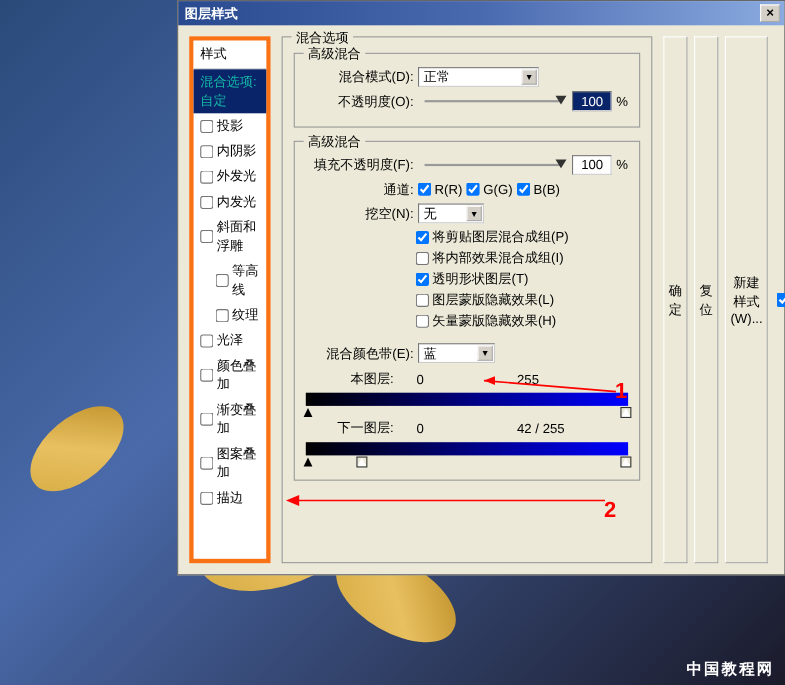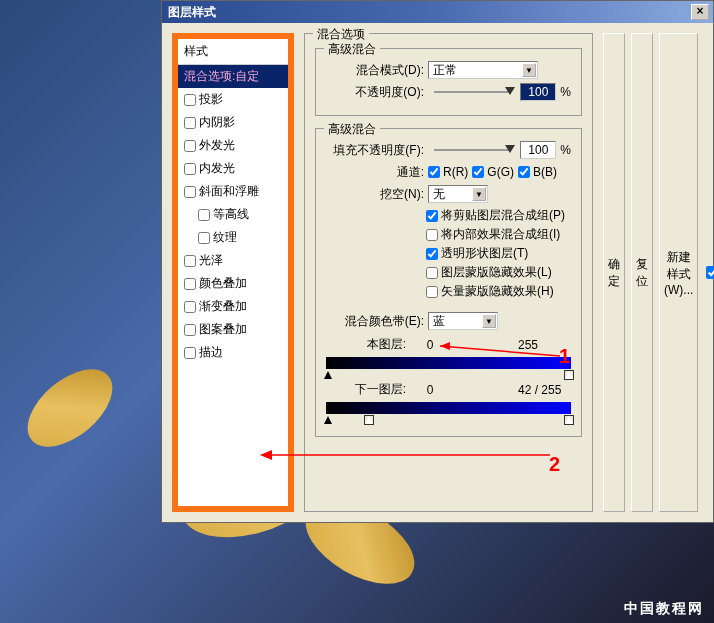--- a/index.html
+++ b/index.html
@@ -11,24 +11,24 @@
     .leaf3 { width: 100px; height: 70px; bottom: 180px; left: 20px; transform: rotate(-40deg); clip-path: ellipse(50% 40% at 50% 50%); }
     .watermark { position: absolute; bottom: 5px; right: 10px; color: #fff; text-align: right; }
     .watermark .line1 { font-size: 14px; font-weight: bold; letter-spacing: 2px; }
     .watermark .line2 { font-size: 24px; font-weight: bold; font-style: italic; }
     .watermark .red { color: #cc2222; }
     .dialog { position: absolute; top: 0; left: 161px; width: 553px; height: 523px; background: #ece9d8; border: 1px solid #666; }
     .titlebar { height: 22px; background: linear-gradient(90deg, #2a4a90 0%, #4a6ab0 50%, #8aaae0 100%); color: #fff; display: flex; align-items: center; padding: 0 4px; font-weight: bold; }
     .titlebar .title { flex: 1; padding-left: 2px; }
     .close-btn { width: 18px; height: 16px; background: #d4d0c8; border: 1px outset #fff; color: #000; text-align: center; line-height: 12px; cursor: pointer; font-weight: bold; }
     .dialog-body { display: flex; padding: 10px; gap: 10px; height: calc(100% - 22px); }
-    .styles-panel { width: 122px; border: 6px solid #f97316; background: #fff; }
+    .styles-panel { width: 74px; border: 4px solid #f97316; background: #fff; }
     .styles-header { padding: 4px 6px; background: #fff; border-bottom: 1px solid #ccc; }
     .style-item { padding: 3px 6px; display: flex; align-items: center; gap: 3px; cursor: pointer; }
-    .style-item.selected { background: #0a246a; color: #f9a8d4; }
+    .style-item.selected { background: #0a246a; color: #14b8a6; }
     .style-item.indent { padding-left: 20px; }
     .style-item input[type="checkbox"] { width: 12px; height: 12px; margin: 0; }
     .center-panel { flex: 1; display: flex; flex-direction: column; gap: 8px; }
     .fieldset { border: 1px solid #999; padding: 8px 10px 10px; position: relative; }
     .fieldset-legend { position: absolute; top: -8px; left: 8px; background: #ece9d8; padding: 0 4px; }
     .row { display: flex; align-items: center; margin: 4px 0; gap: 4px; }
     .row-label { text-align: right; width: 98px; }
     .select { border: 1px inset #ccc; background: #fff; padding: 1px 4px; height: 18px; display: inline-flex; align-items: center; position: relative; }
     .select-arrow { position: absolute; right: 1px; top: 1px; width: 14px; height: 14px; background: #d4d0c8; border: 1px outset #fff; display: flex; align-items: center; justify-content: center; font-size: 8px; }
     .slider-track { height: 2px; background: #999; flex: 1; position: relative; margin: 0 6px; }

